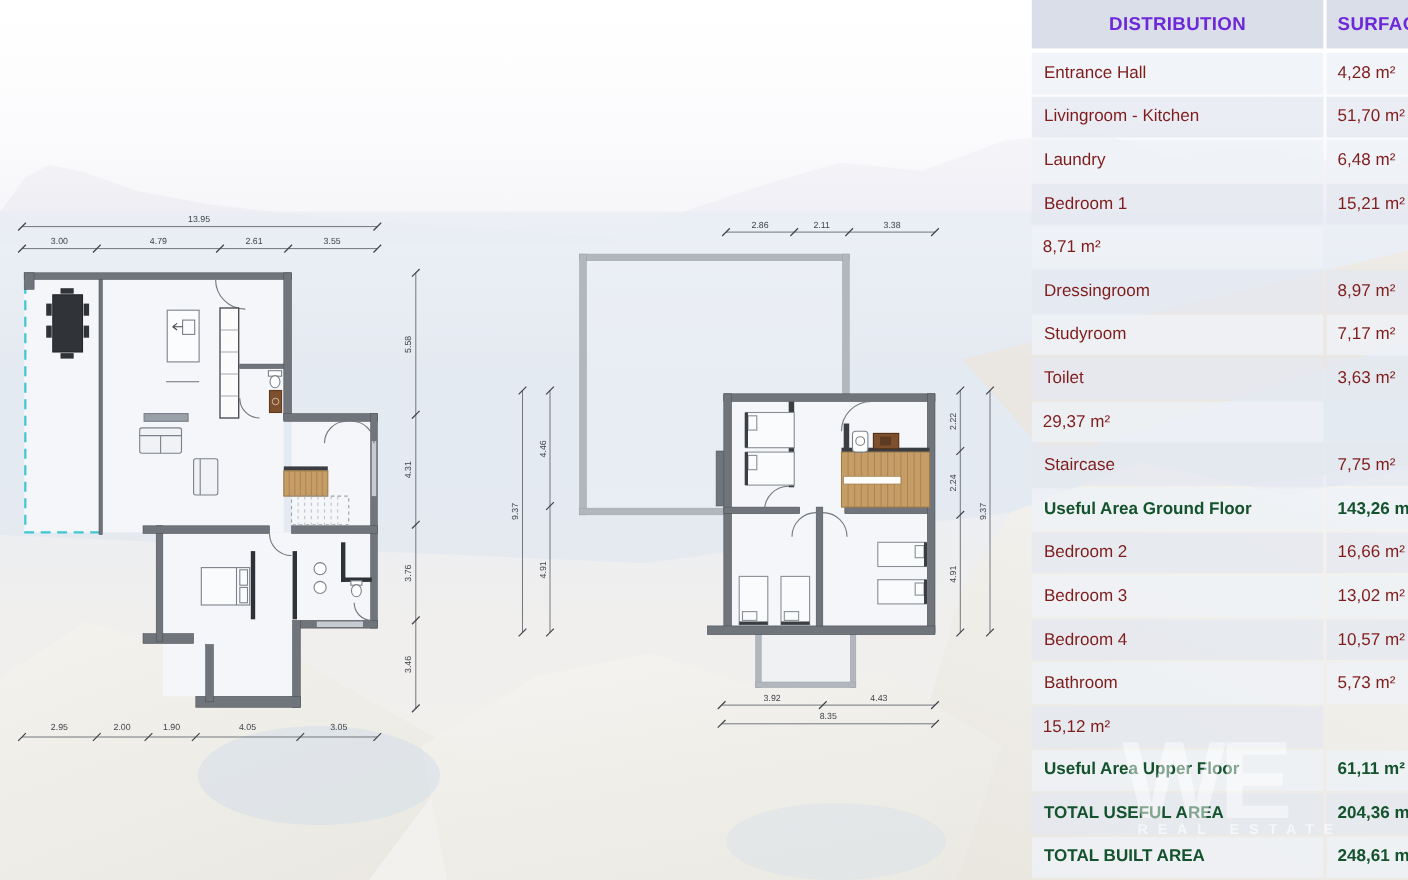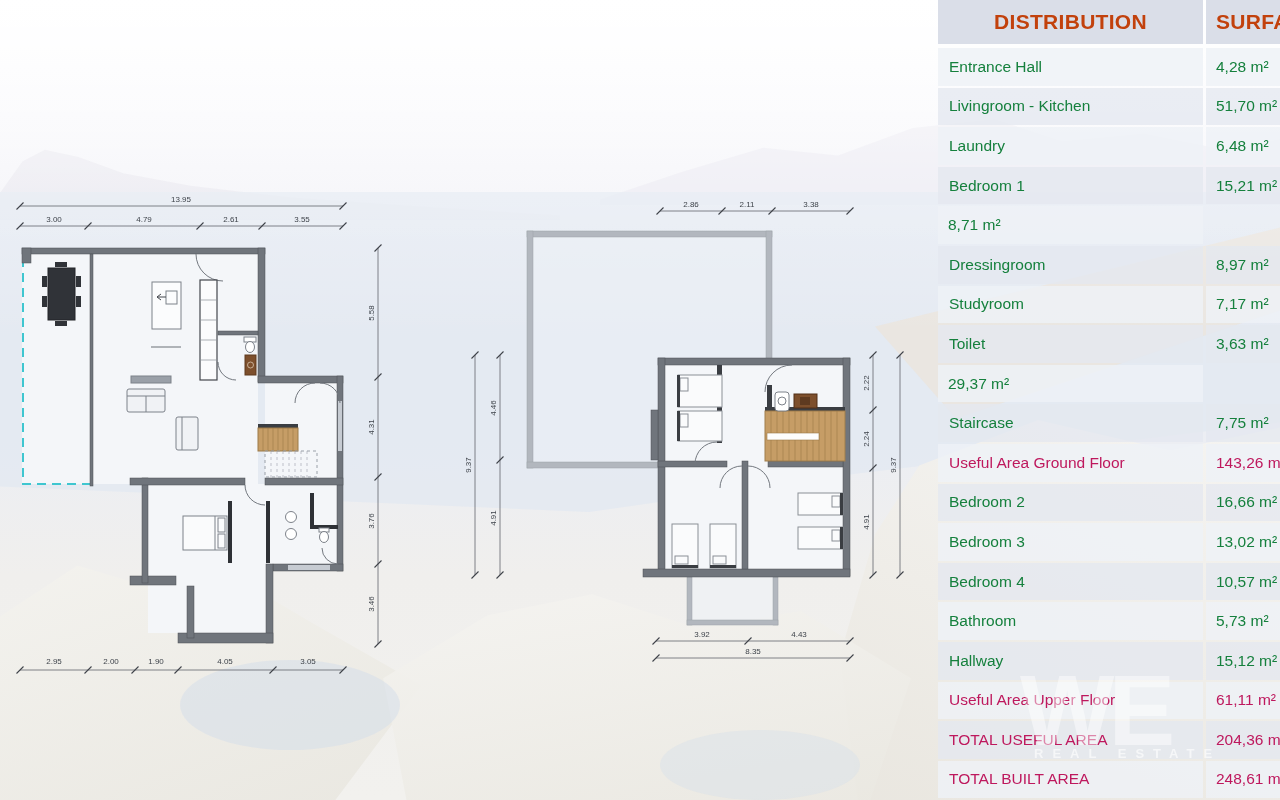--- a/index.html
+++ b/index.html
@@ -32,32 +32,32 @@
   .veil{position:absolute;inset:0;
     background:linear-gradient(180deg,rgba(255,255,255,.95) 0%,rgba(255,255,255,.6) 10%,rgba(255,255,255,.25) 24%,rgba(255,255,255,0) 42%);}
   
   .plan{position:absolute;}
   .plan-ground{left:10px;top:196px;}
   .plan-upper{left:455px;top:196px;}
   svg text.dim{font-size:8px;fill:#3f444b;font-family:"Liberation Sans",sans-serif;}
   
   .disttable{position:absolute;left:938px;top:0;width:420px;z-index:5;}
   .thead{display:grid;grid-template-columns:265px 150px;column-gap:3px;margin-bottom:4px;}
-  .hcell{height:44px;background:rgba(215,220,230,.93);display:flex;align-items:center;color:#c2410c;
-    font-weight:bold;font-size:21px;letter-spacing:.3px;}
+  .hcell{height:44px;background:rgba(215,220,230,.93);display:flex;align-items:center;color:#6d28d9;
+    font-weight:bold;font-size:17px;letter-spacing:.3px;}
   .hcell.name{justify-content:center;}
   .hcell.val{padding-left:10px;}
   .tbody{display:flex;flex-direction:column;row-gap:2px;}
   .trow{display:grid;grid-template-columns:265px 150px;column-gap:3px;height:37.6px;}
-  .trow .cell{display:flex;align-items:center;font-size:15.5px;color:#15803d;}
+  .trow .cell{display:flex;align-items:center;font-size:15.5px;color:#7f1d1d;}
   .trow:nth-child(odd) .cell{background:rgba(238,241,246,.82);}
   .trow:nth-child(even) .cell{background:rgba(228,232,239,.78);}
   .cell.name{padding-left:11px;}
   .cell.val{padding-left:10px;white-space:nowrap;overflow:hidden;}
-  .trow.bold .cell{font-weight:normal;color:#be185d;}
+  .trow.bold .cell{font-weight:bold;color:#14532d;}
   
   .watermark{position:absolute;left:1020px;top:660px;width:360px;z-index:9;pointer-events:none;}
   .wm-logo{font-size:100px;font-weight:700;letter-spacing:-6px;color:rgba(255,255,255,.48);line-height:1;}
   .wm-sub{margin-top:-14px;margin-left:14px;font-size:13px;letter-spacing:9px;color:rgba(255,255,255,.62);font-weight:bold;}
 </style>
 </head>
 <body>
 
 <div class="bg">
   <div class="bg-sky"></div>
@@ -432,21 +432,20 @@
     <div class="cell name">Bedroom 4</div>
     <div class="cell val">10,57 m²</div>
   </div>
 
   <div class="trow">
     <div class="cell name">Bathroom</div>
     <div class="cell val">5,73 m²</div>
   </div>
 
   <div class="trow">
-    <div class="cell name">Hallway</div>
     <div class="cell val">15,12 m²</div>
   </div>
 
   <div class="trow bold">
     <div class="cell name">Useful Area Upper Floor</div>
     <div class="cell val">61,11 m²</div>
   </div>
 
   <div class="trow bold">
     <div class="cell name">TOTAL USEFUL AREA</div>

